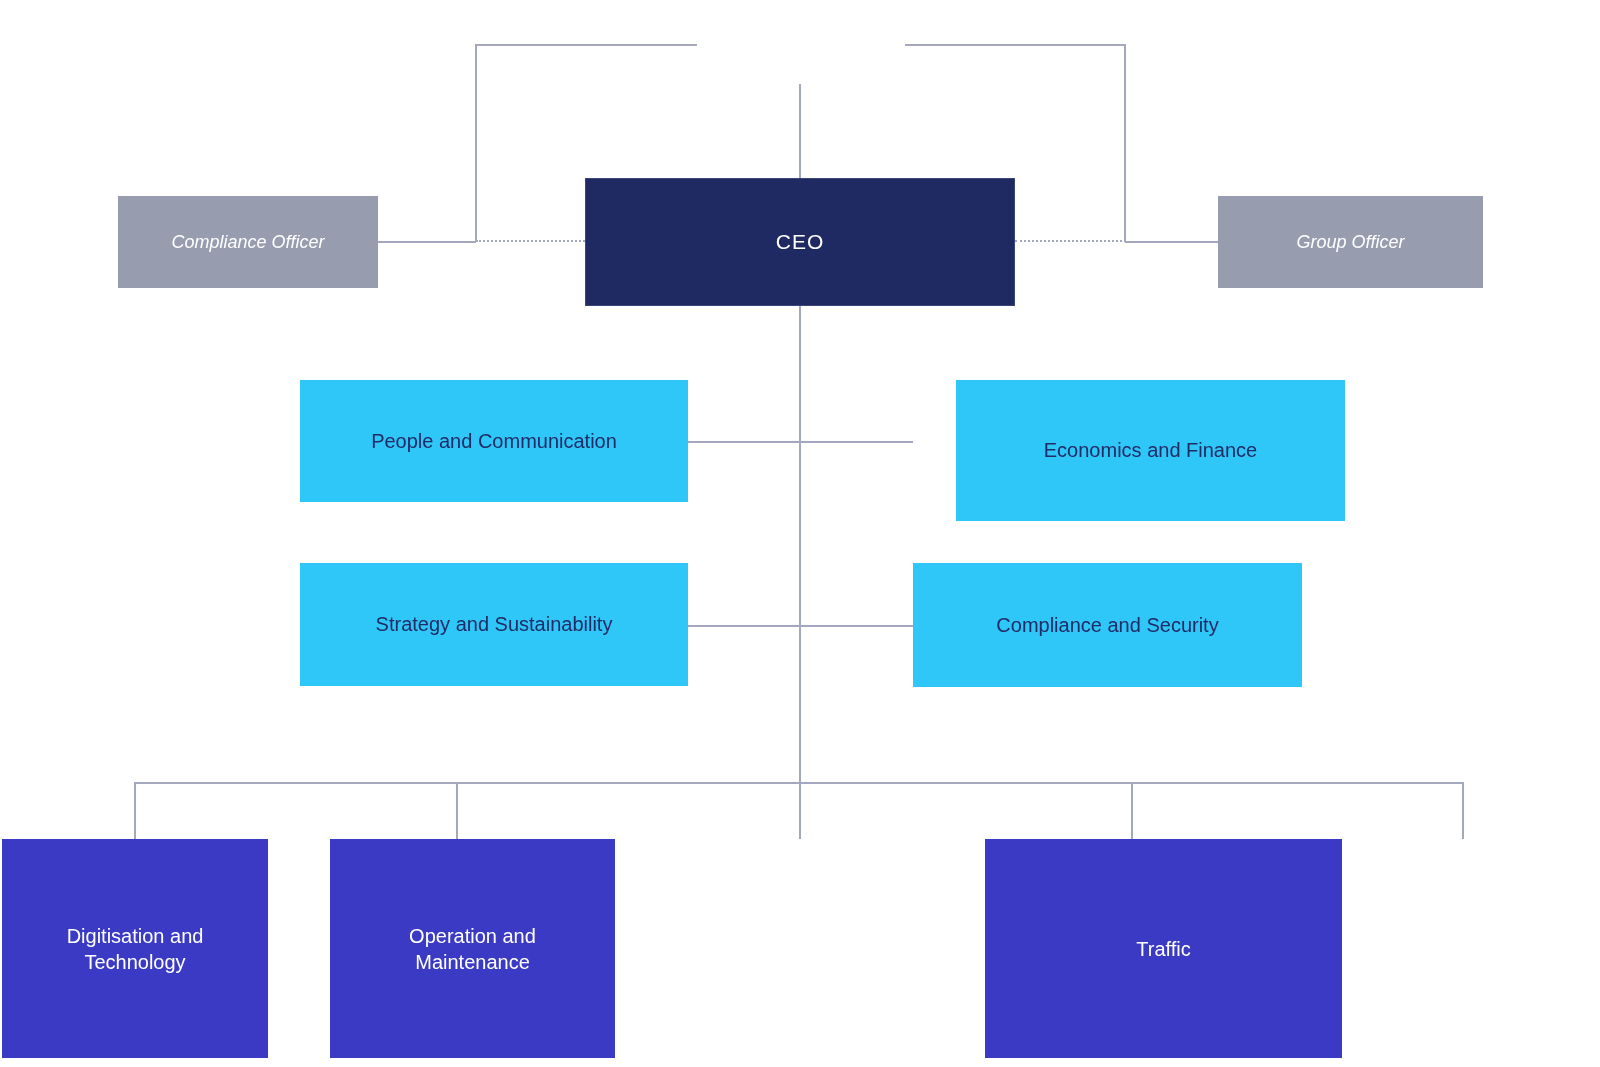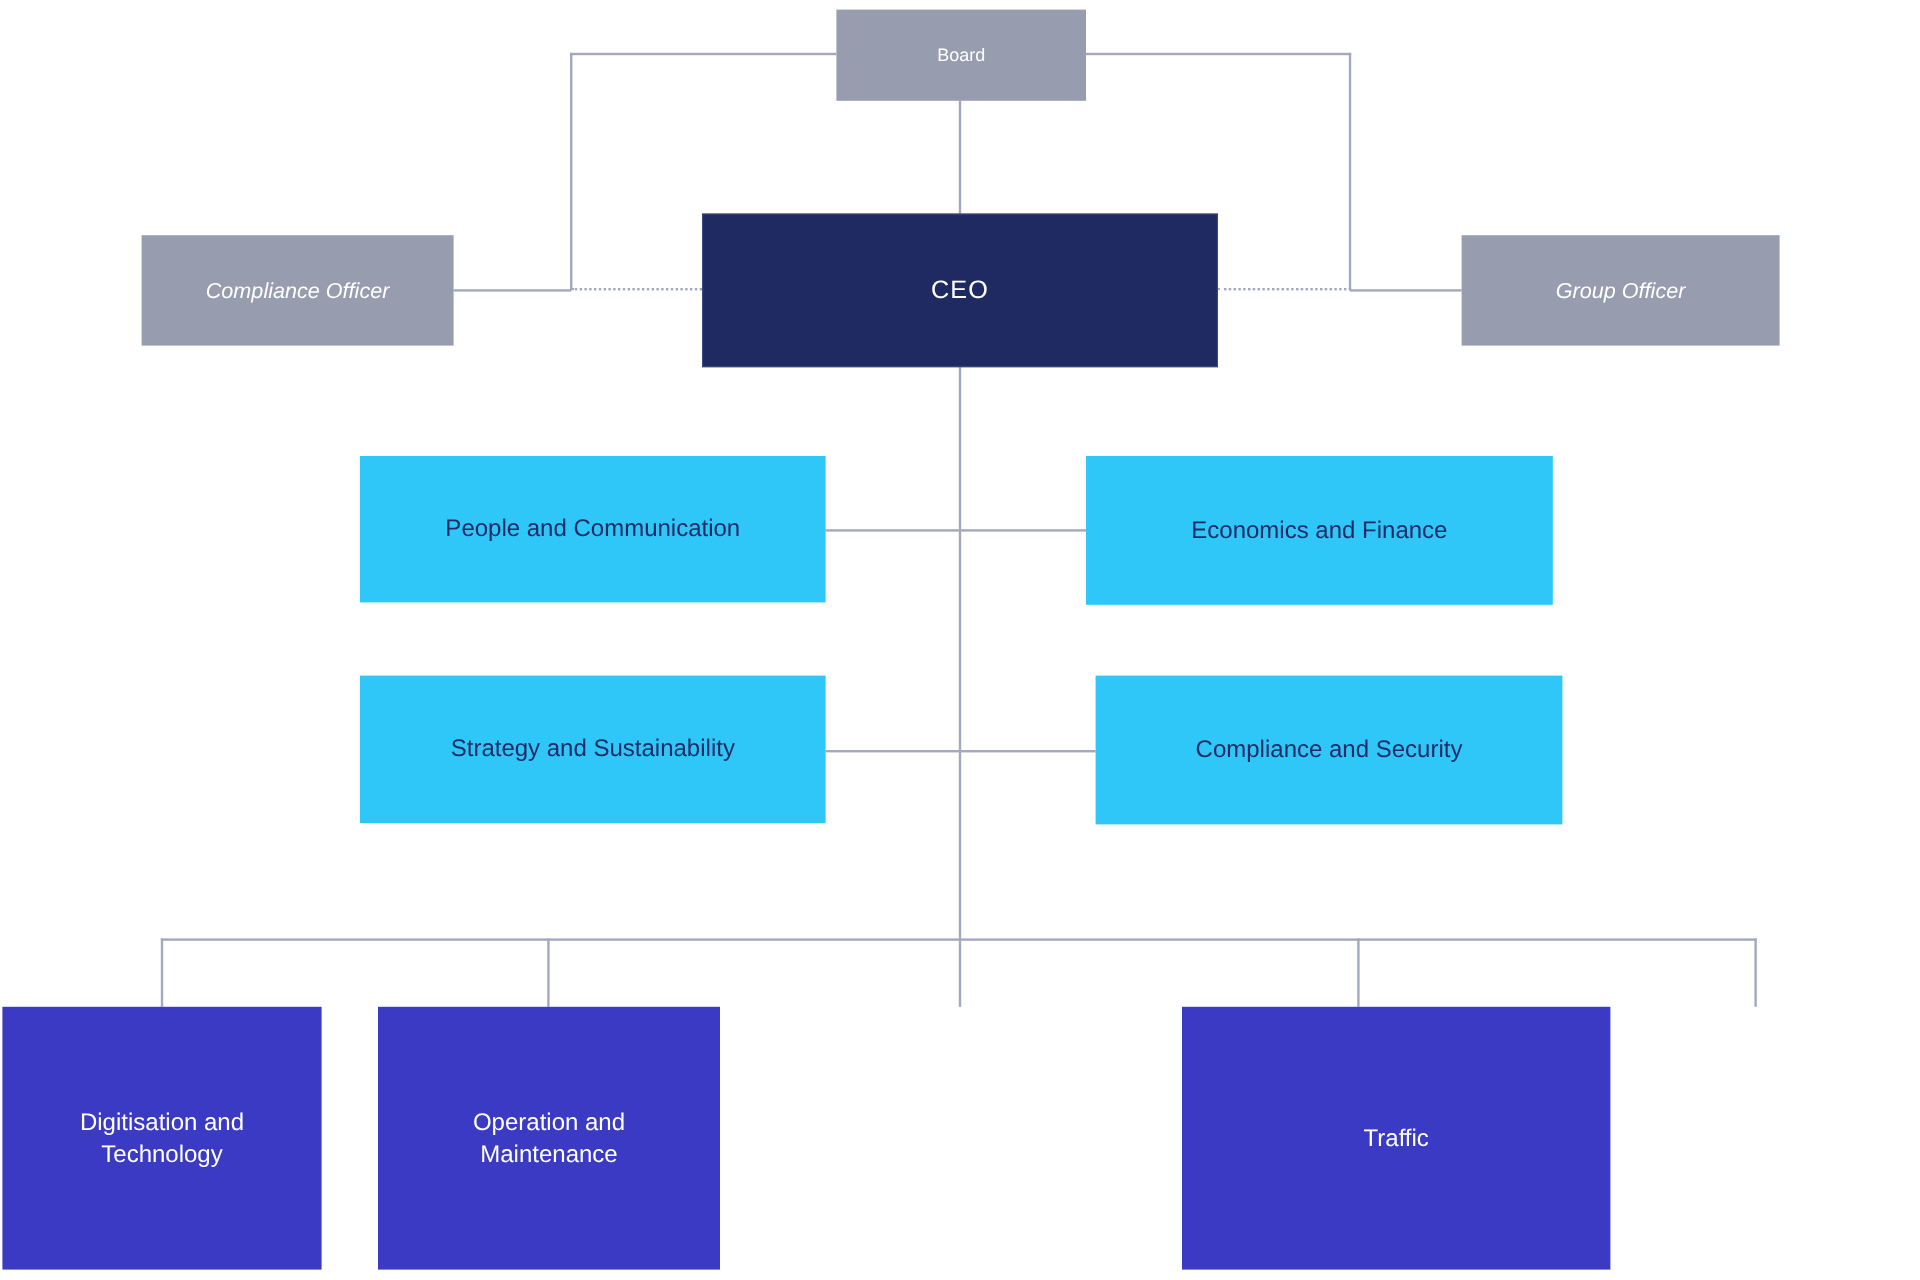--- a/index.html
+++ b/index.html
@@ -73,57 +73,54 @@
   <div class="line" style="left:799px;top:306px;width:2px;height:533px"></div>
   <div class="line" style="left:688px;top:441px;width:225px;height:2px"></div>
   <div class="line" style="left:688px;top:625px;width:225px;height:2px"></div>
 
   <div class="line" style="left:134px;top:782px;width:1330px;height:2px"></div>
   <div class="line" style="left:134px;top:782px;width:2px;height:57px"></div>
   <div class="line" style="left:456px;top:782px;width:2px;height:57px"></div>
   <div class="line" style="left:1131px;top:782px;width:2px;height:57px"></div>
   <div class="line" style="left:1462px;top:782px;width:2px;height:57px"></div>
 
-  <div class="box gray fs-board" style="left:697px;top:8px;width:208px;height:76px">
-    <span>Board</span>
-  </div>
 
   <div class="box gray fs-advisor" style="left:118px;top:196px;width:260px;height:92px">
     <span>Compliance Officer</span>
   </div>
 
   <div class="box navy fs-ceo" style="left:585px;top:178px;width:430px;height:128px">
     <span>CEO</span>
   </div>
 
   <div class="box gray fs-advisor" style="left:1218px;top:196px;width:265px;height:92px">
     <span>Group Officer</span>
   </div>
 
   <div class="box cyan fs-staff" style="left:300px;top:380px;width:388px;height:122px">
     <span>People and Communication</span>
   </div>
 
-  <div class="box cyan fs-staff" style="left:905px;top:380px;width:389px;height:124px">
+  <div class="box cyan fs-staff" style="left:956px;top:380px;width:389px;height:141px">
     <span>Economics and Finance</span>
   </div>
 
   <div class="box cyan fs-staff" style="left:300px;top:563px;width:388px;height:123px">
     <span>Strategy and Sustainability</span>
   </div>
 
   <div class="box cyan fs-staff" style="left:913px;top:563px;width:389px;height:124px">
     <span>Compliance and Security</span>
   </div>
 
   <div class="box indigo fs-division" style="left:2px;top:839px;width:266px;height:219px;padding:0 17px">
     <span>Digitisation and Technology</span>
   </div>
 
-  <div class="box indigo fs-division" style="left:315px;top:839px;width:285px;height:219px;padding:0 48px">
+  <div class="box indigo fs-division" style="left:330px;top:839px;width:285px;height:219px;padding:0 48px">
     <span>Operation and Maintenance</span>
   </div>
 
 
   <div class="box indigo fs-division" style="left:985px;top:839px;width:357px;height:219px">
     <span>Traffic</span>
   </div>
 
 
 </div>

